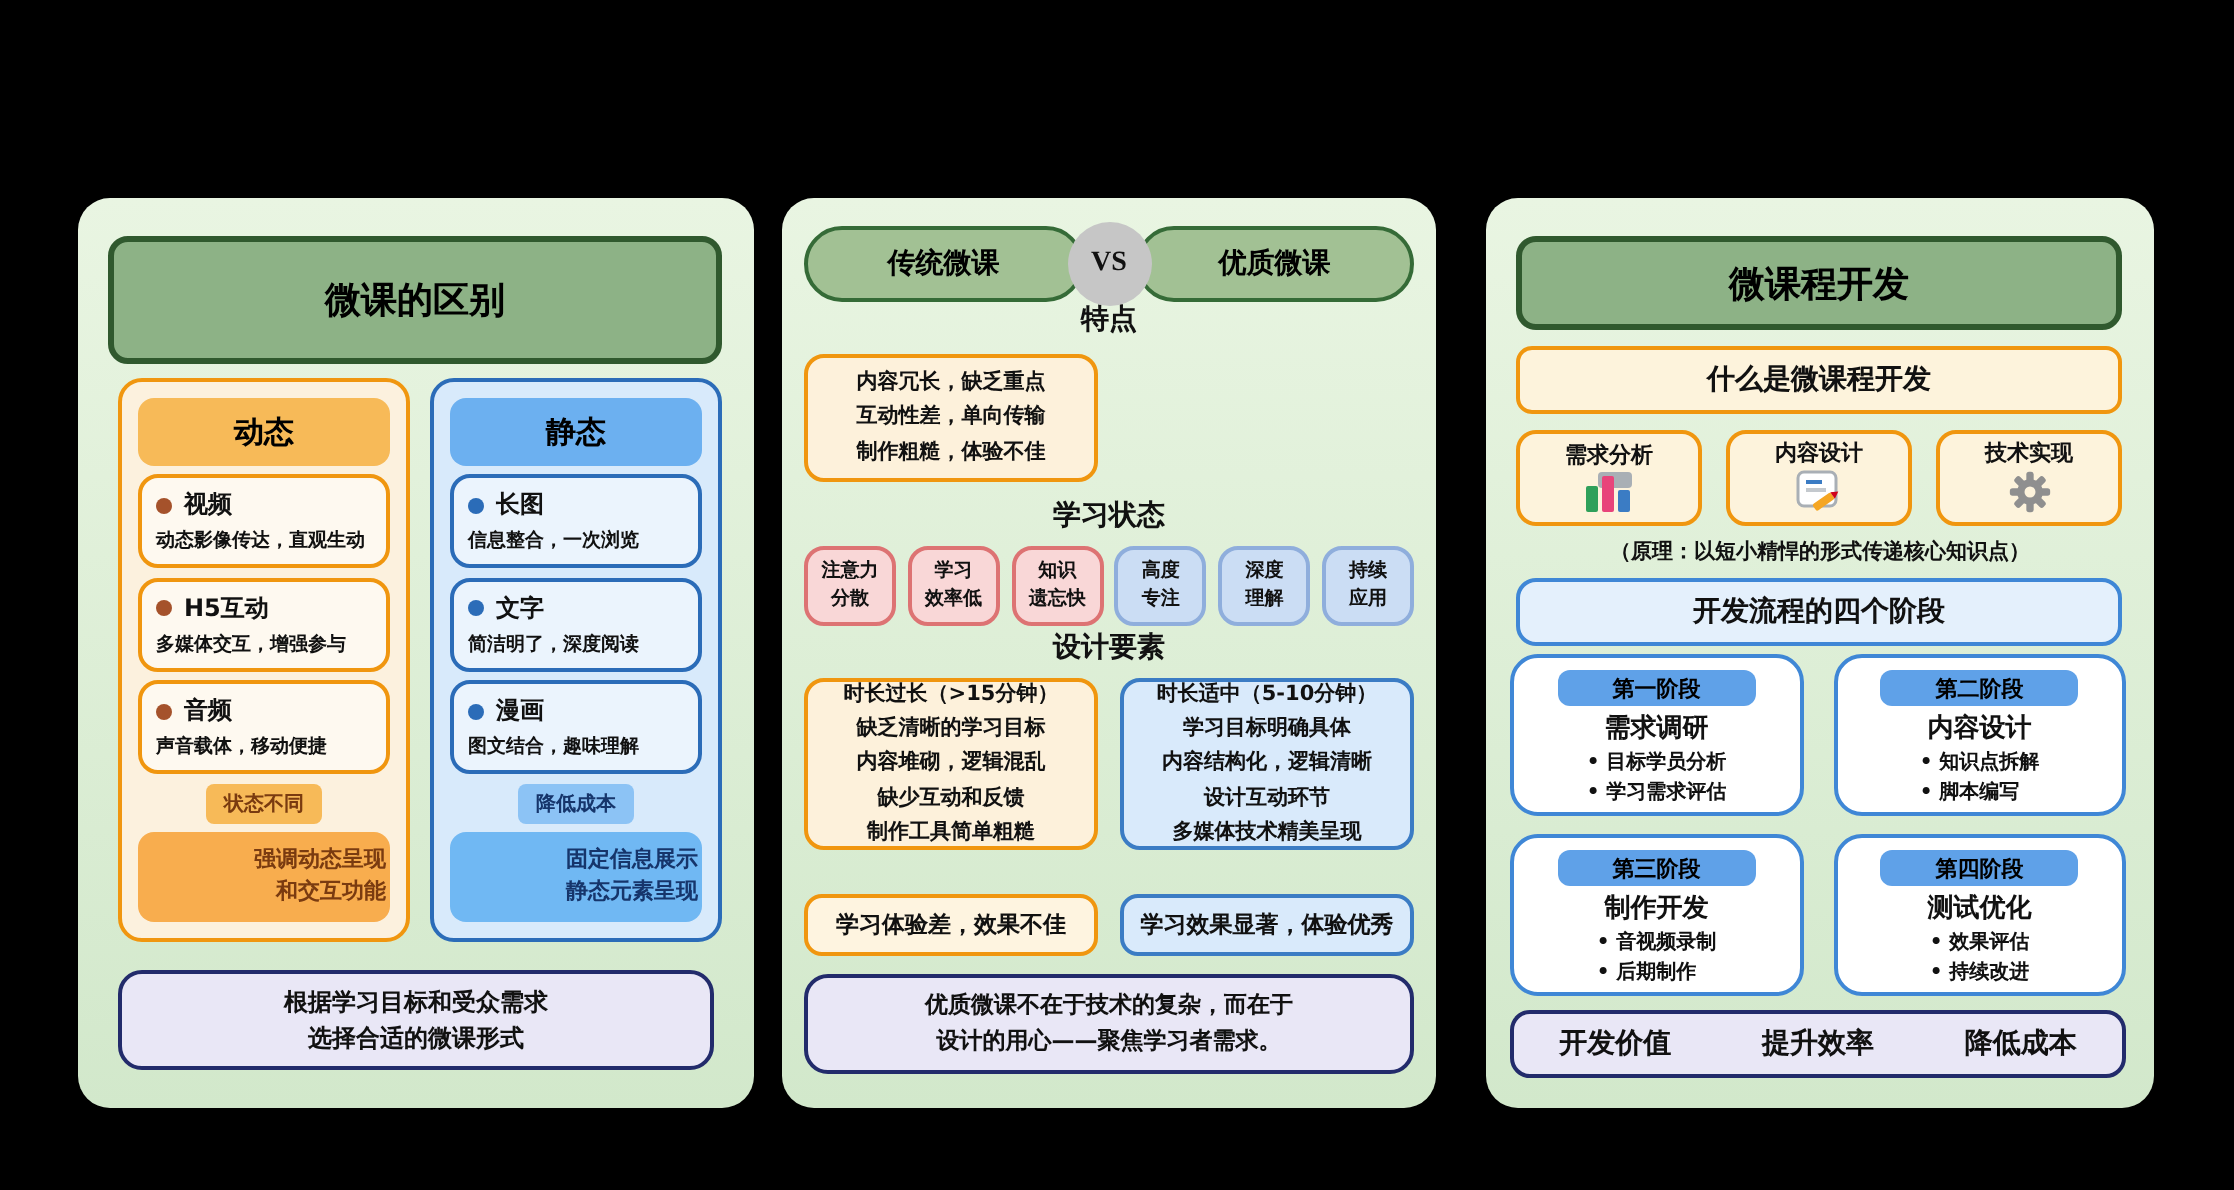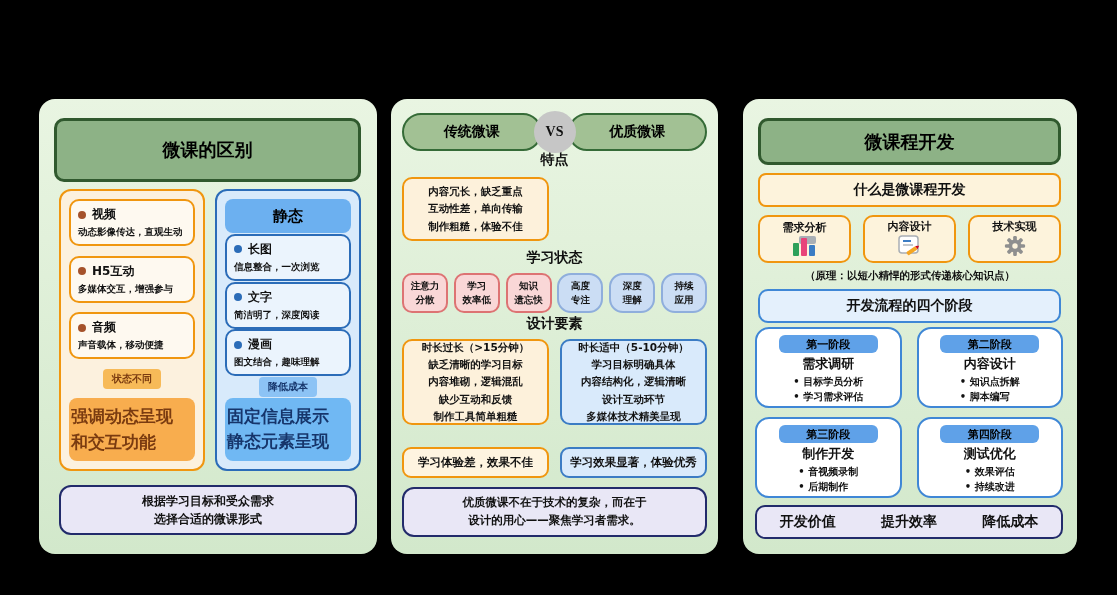--- a/index.html
+++ b/index.html
@@ -44,21 +44,21 @@
   .orange .item-card{background:#FEF9F0;border-color:#F0960F;}
   .blue .item-card{background:#EBF4FD;border-color:#2B6CB8;}
   .item-title{font-size:12px;display:flex;align-items:center;gap:6px;}
   .dot{width:8px;height:8px;border-radius:50%;flex:0 0 auto;}
   .orange .dot{background:#A5522B;}
   .blue .dot{background:#2B6CB8;}
   .item-desc{font-size:9.5px;margin-top:3px;}
   .col-badge{font-size:10px;padding:3px 9px;border-radius:4px;}
   .orange .col-badge{background:#F7BA58;color:#7A3B10;}
   .blue .col-badge{background:#8CC3F5;color:#16356B;}
-  .col-summary{width:100%;border-radius:8px;font-size:17px;text-align:left;
+  .col-summary{width:100%;border-radius:8px;font-size:11px;text-align:right;
     padding:6px 2px;box-sizing:border-box;line-height:1.5;}
   .orange .col-summary{background:#F8AD4E;color:#7A3B10;}
   .blue .col-summary{background:#70B8F3;color:#16356B;}
   .lp-footer{position:absolute;left:20px;right:20px;top:386px;height:50px;
     background:#E9E7F6;border:2.5px solid #222B6B;border-radius:12px;
     display:flex;align-items:center;justify-content:center;text-align:center;
     font-size:12px;line-height:1.5;box-sizing:border-box;}
 
   
   .mp-header-row{position:absolute;top:12px;left:11px;right:11px;height:42px;
@@ -73,21 +73,21 @@
   .mp-row{position:absolute;left:11px;right:11px;display:flex;
     justify-content:space-between;}
   .feature-box{width:147px;border-radius:10px;border:2.5px solid;
     box-sizing:border-box;display:flex;align-items:center;justify-content:center;
     text-align:center;font-size:10.5px;line-height:1.65;}
   .feature-box.orange{background:#FDF1DB;border-color:#F0960F;}
   .feature-box.blue{background:#D9EAFB;border-color:#3B7CC4;}
   .state-pill{width:46px;border-radius:10px;border:2px solid;text-align:center;
     font-size:9.5px;line-height:1.45;padding:4px 0;box-sizing:border-box;}
   .state-pill.pink{background:#F9D7D7;border-color:#DD7373;}
-  .state-pill.blue{background:#CBDDF4;border-color:#8FAEDC;border-radius:14px;}
+  .state-pill.blue{background:#CBDDF4;border-color:#8FAEDC;}
   .result-box{width:147px;height:31px;border-radius:9px;border:2.5px solid;
     box-sizing:border-box;display:flex;align-items:center;justify-content:center;
     font-size:11.5px;}
   .result-box.orange{background:#FEF4E0;border-color:#F0960F;}
   .result-box.blue{background:#D9EAFB;border-color:#3B7CC4;}
   .mp-footer{position:absolute;left:11px;right:11px;top:388px;height:50px;
     background:#E9E7F6;border:2.5px solid #222B6B;border-radius:12px;
     display:flex;align-items:center;justify-content:center;text-align:center;
     font-size:11.5px;line-height:1.55;box-sizing:border-box;}
 
@@ -123,20 +123,21 @@
 </style>
 </head>
 <body>
 
 <div class="panel" id="panel-left">
   <div class="green-header" style="top:19px;">微课的区别</div>
 
   <div class="lp-columns">
 
     <div class="col orange">
+      <div class="col-header">动态</div>
 
       <div class="item-card">
         <div class="item-title">
           <span class="dot"></span>
           <span>视频</span>
         </div>
         <div class="item-desc">动态影像传达，直观生动</div>
       </div>
       <div class="item-card">
         <div class="item-title">

